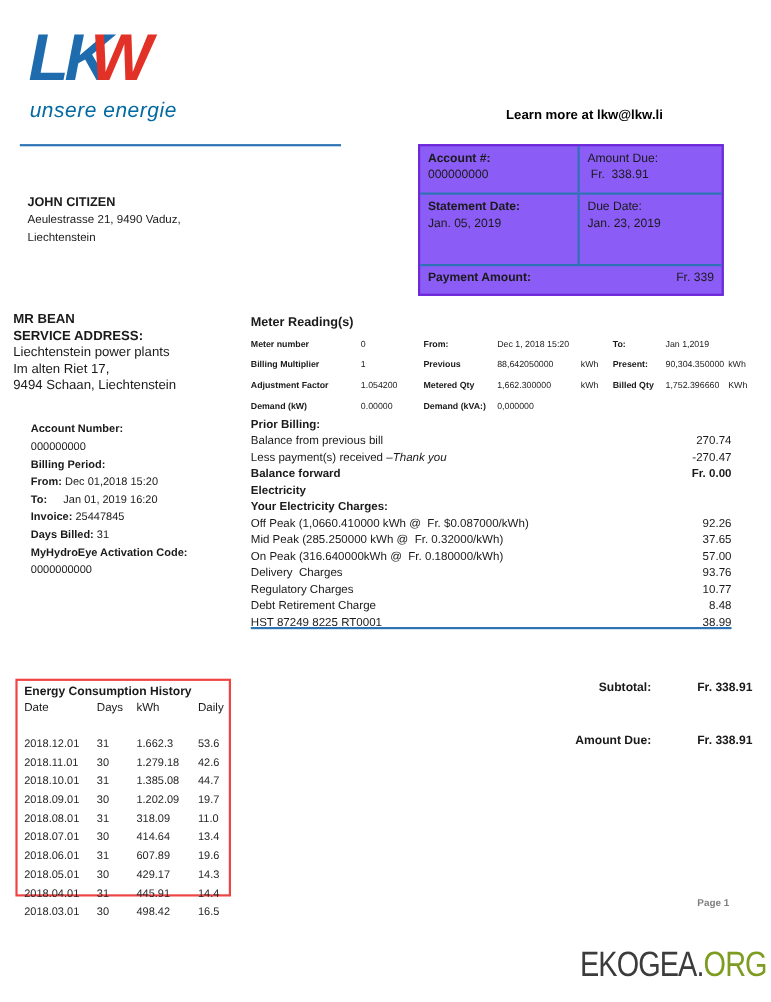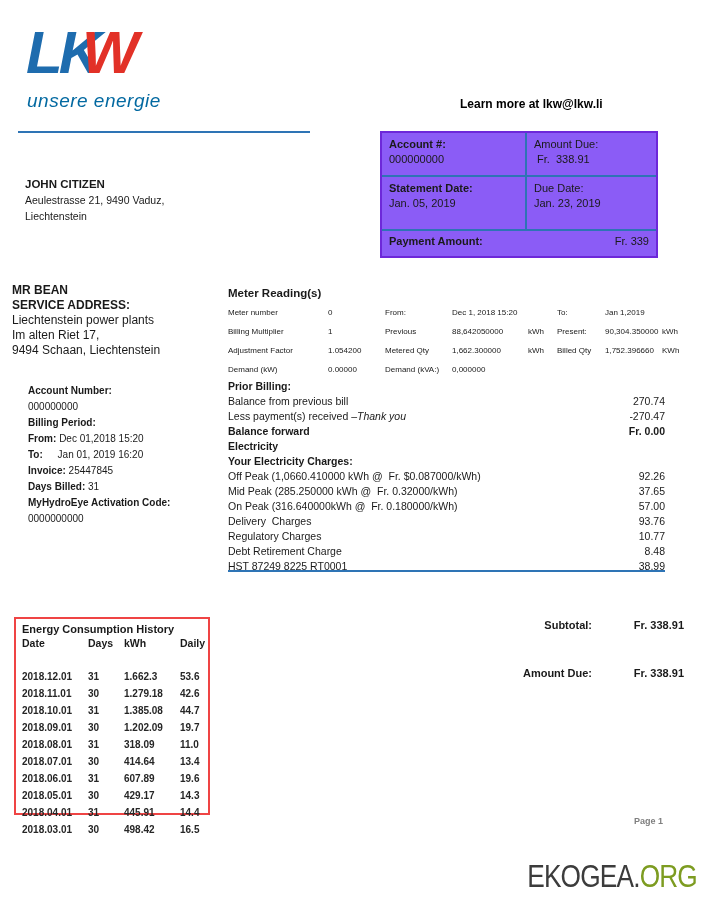--- a/index.html
+++ b/index.html
@@ -15,58 +15,58 @@
   .logo .w  { color:#e23127; margin-left:-16px; }
   .tagline { position:absolute; left:27px; top:90px; font-style:italic; font-size:19px; color:#0369a1; letter-spacing:0.5px; }
   .learn-more { position:absolute; left:450px; top:97px; font-weight:bold; font-size:12px; color:#000;padding-left:10px; }
   
   .top-rule { position:absolute; left:18px; top:131px; width:292px; height:2px; background:#2e74b5; }
   
   .summary-box { position:absolute; left:380px; top:131px; width:278px; border:2px solid #6d28d9; background:#8b5cf6; }
   .sb-row { display:flex; }
   .sb-cell { padding:4px 6px 2px 7px; font-size:11px; line-height:15px; }
   .sb-r1 .sb-cell { height:42px; }
-  .sb-r2 .sb-cell { height:52px; }
+  .sb-r2 .sb-cell { height:63px; }
   .sb-c1 { width:145px; border-right:2px solid #2e74b5; }
   .sb-c2 { flex:1; }
   .sb-r1 { border-bottom:2px solid #2e74b5; }
   .sb-r2 { border-bottom:2px solid #2e74b5; }
   .sb-r3 { display:flex; justify-content:space-between; padding:4px 7px; font-size:11px; height:25px; }
   .b { font-weight:bold; }
   .sb-val { display:block; white-space:pre; }
   
   .customer { position:absolute; left:25px; top:176px; font-size:10.5px; line-height:16px; }
   .customer .name { font-weight:bold; font-size:11.5px; }
   
   .service { position:absolute; left:12px; top:283px; font-size:12px; line-height:15px; }
   
   .acct { position:absolute; left:28px; top:383px; font-size:10px; line-height:16px; }
   .acct .gap { margin-left:12px; }
   
   .meter-title { position:absolute; left:228px; top:287px; font-weight:bold; font-size:11.5px; }
   .meter { position:absolute; left:228px; top:303px; display:grid;
            grid-template-columns:100px 57px 67px 76px 29px 48px 57px 30px;
            grid-auto-rows:19px; font-size:8px; align-items:center; }
-  .meter .lb { font-weight:normal; }
+  .meter .lb { font-weight:bold; }
   
   .charges { position:absolute; left:228px; top:379px; width:437px; font-size:10.5px; }
   .chg { display:flex; justify-content:space-between; height:15px; line-height:15px; }
   .chg .lbl { white-space:pre; }
   .chg .it { font-style:italic; }
   .chg-rule { position:absolute; left:228px; top:570px; width:437px; height:2px; background:#2e74b5; }
   
   .total-row { position:absolute; display:flex; font-size:11px; font-weight:bold; width:210px; left:474px; }
   .total-row .tl { width:118px; text-align:right; }
   .total-row .tv { flex:1; text-align:right; }
   .subtotal { top:619px; }
   .amountdue { top:667px; }
   
   .energy { position:absolute; left:14px; top:617px; width:196px; height:198px; border:2px solid #ef4444; padding:3px 0 0 6px; }
   .energy-title { font-weight:bold; font-size:11px; line-height:14px; }
-  .energy-grid { display:grid; grid-template-columns:66px 36px 56px 32px; font-size:10px; font-weight:bold; }
+  .energy-grid { display:grid; grid-template-columns:66px 36px 56px 32px; font-size:10px; font-weight:normal; }
   .energy-grid .hd { line-height:15px; font-size:10.5px; }
   .energy-grid .sp { height:17px; grid-column:1 / span 4; }
   .energy-grid .cell { line-height:17px; color:#262626; }
   
   .page-num { position:absolute; right:38px; top:816px; font-size:9px; font-weight:bold; color:#7f7f7f; }
   .site { position:absolute; right:4px; top:858px; font-size:32px; letter-spacing:-1px; color:#3c3c3c; transform:scaleX(0.82); transform-origin:right center; white-space:nowrap; }
   .site .org { color:#7d9c21; }
 </style>
 </head>
 <body>

